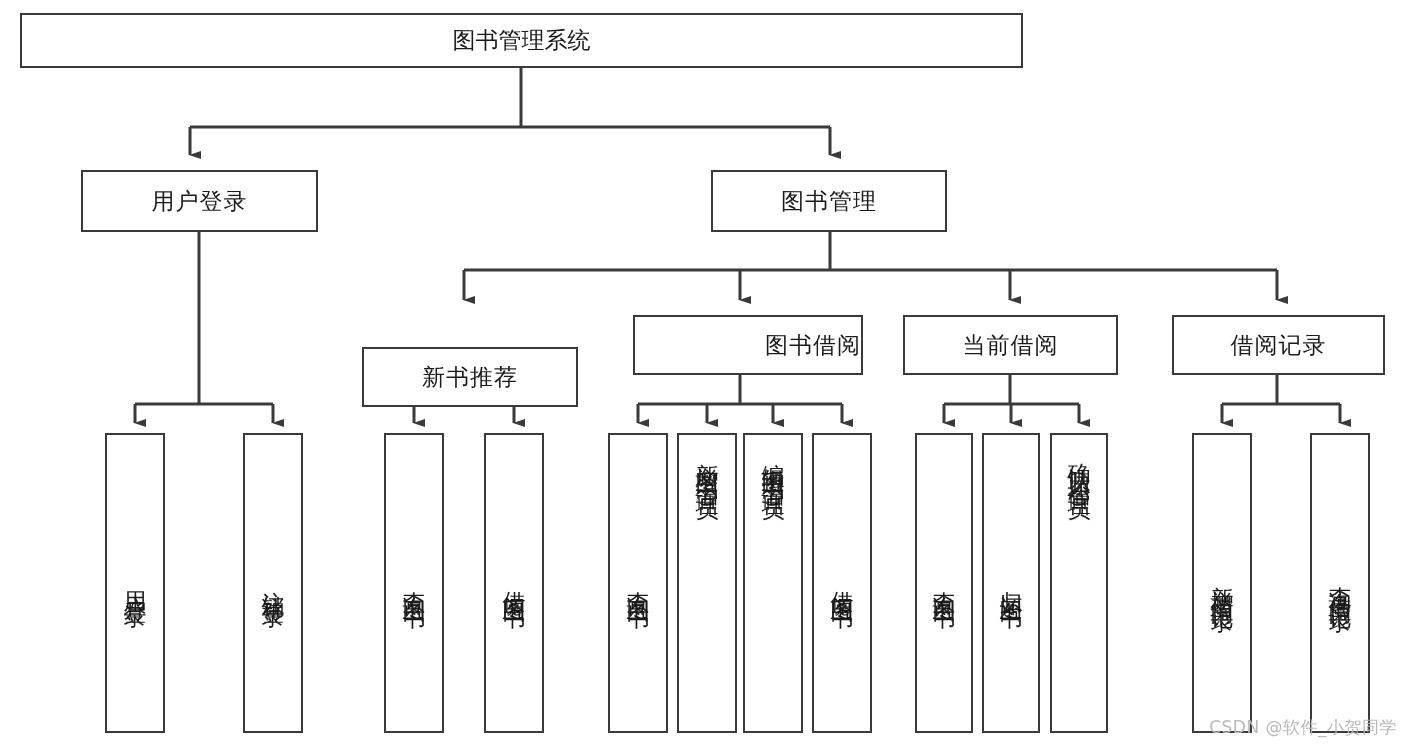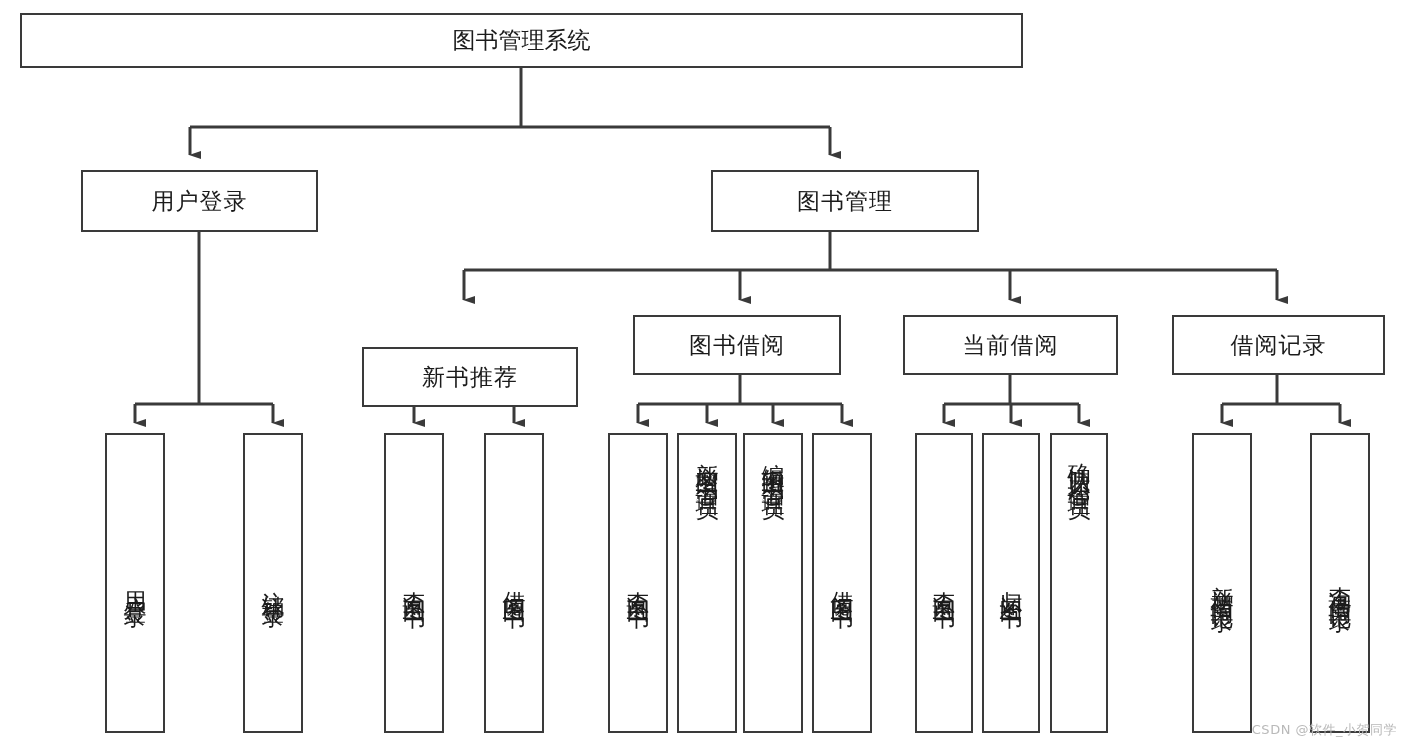--- a/index.html
+++ b/index.html
@@ -53,21 +53,21 @@
     text-orientation: upright;
     letter-spacing: 5px;
     line-height: 1;
     display: block;
     white-space: nowrap;
   }
   #watermark {
     position: absolute;
     right: 8px;
     bottom: 8px;
-    font-size: 13px;
+    font-size: 17px;
     color: #b9b9b9;
     z-index: 5;
     letter-spacing: 0.5px;
     white-space: nowrap;
   }
 </style>
 </head>
 <body>
 
 <div id="canvas">
@@ -123,28 +123,28 @@
     </g>
   </svg>
 
   <div class="node root" style="left:20px; top:13px; width:1003px; height:55px;">
     <span>图书管理系统</span>
   </div>
 
   <div class="node h" style="left:81px; top:170px; width:237px; height:62px;">
     <span>用户登录</span>
   </div>
-  <div class="node h" style="left:711px; top:170px; width:268px; height:62px;">
+  <div class="node h" style="left:711px; top:170px; width:236px; height:62px;">
     <span>图书管理</span>
   </div>
 
   <div class="node h" style="left:362px; top:315px; width:216px; height:60px;margin-top:32px;">
     <span>新书推荐</span>
   </div>
-  <div class="node h" style="left:633px; top:315px; width:208px; height:60px;">
+  <div class="node h" style="left:633px; top:315px; width:230px; height:60px;justify-content:flex-end;">
     <span>图书借阅</span>
   </div>
   <div class="node h" style="left:1172px; top:315px; width:213px; height:60px;">
     <span>借阅记录</span>
   </div>
   <div class="node h" style="left:903px; top:315px; width:215px; height:60px;">
     <span>当前借阅</span>
   </div>
 
   <div class="node leaf" style="left:105px; top:433px; width:60px; height:300px; align-items:center;">

